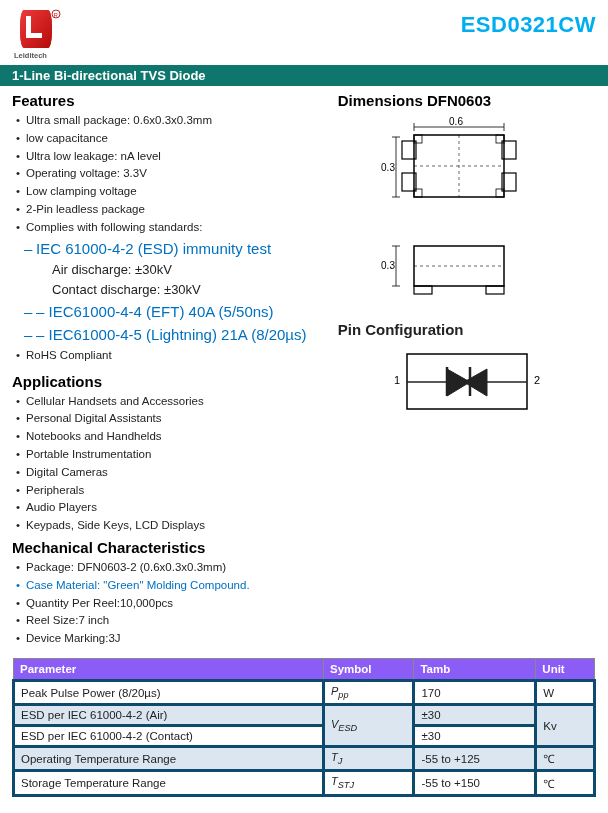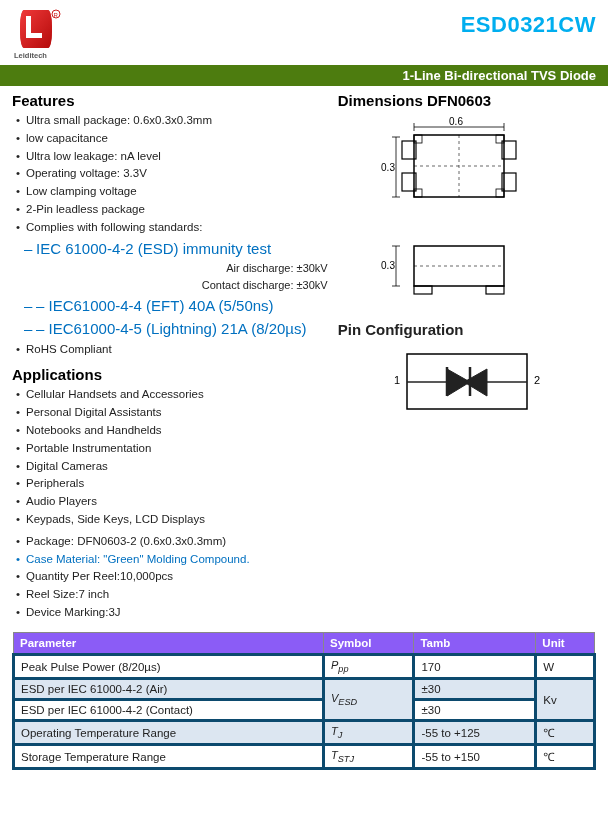--- a/index.html
+++ b/index.html
@@ -31,27 +31,27 @@
       text-align: right;
       padding-top: 4px;
     }
     .part-number {
       font-size: 22px;
       font-weight: bold;
       color: #00AEEF;
       letter-spacing: 0.5px;
     }
     .subtitle-bar {
-      background: #4d7c0f;
+      background: #0f766e;
       color: #fff;
       font-size: 13px;
       font-weight: bold;
       padding: 3px 12px;
       margin-top: 2px;
-      text-align: right;
+      text-align: left;
     }
 
     
     .main-content {
       display: flex;
       padding: 6px 12px 0 12px;
       gap: 10px;
     }
     .left-col {
       flex: 1.1;
@@ -95,22 +95,21 @@
     ul.feature-list li.sub-item {
       padding-left: 20px;
       font-size: 15px;
     }
     ul.feature-list li.sub-item::before {
       content: "–";
       left: 8px;
     }
     ul.feature-list li.sub-sub-item {
       padding-left: 36px;
-      font-size: 11px;
-      text-align: right;
+      font-size: 13px;
     }
     ul.feature-list li.sub-sub-item::before {
       content: "";
     }
     .blue-text { color: #0070C0; }
 
     
     .dim-section {
       width: 100%;
       margin-top: 0;
@@ -249,20 +248,21 @@
       <li>Cellular Handsets and Accessories</li>
       <li>Personal Digital Assistants</li>
       <li>Notebooks and Handhelds</li>
       <li>Portable Instrumentation</li>
       <li>Digital Cameras</li>
       <li>Peripherals</li>
       <li>Audio Players</li>
       <li>Keypads, Side Keys, LCD Displays</li>
     </ul>
 
+    <div class="section-heading mech-section">Mechanical Characteristics</div>
     <ul class="feature-list">
       <li>Package: DFN0603-2 (0.6x0.3x0.3mm)</li>
       <li class="blue-text">Case Material: "Green" Molding Compound.</li>
       <li>Quantity Per Reel:10,000pcs</li>
       <li>Reel Size:7 inch</li>
       <li>Device Marking:3J</li>
     </ul>
 
   </div>
 

